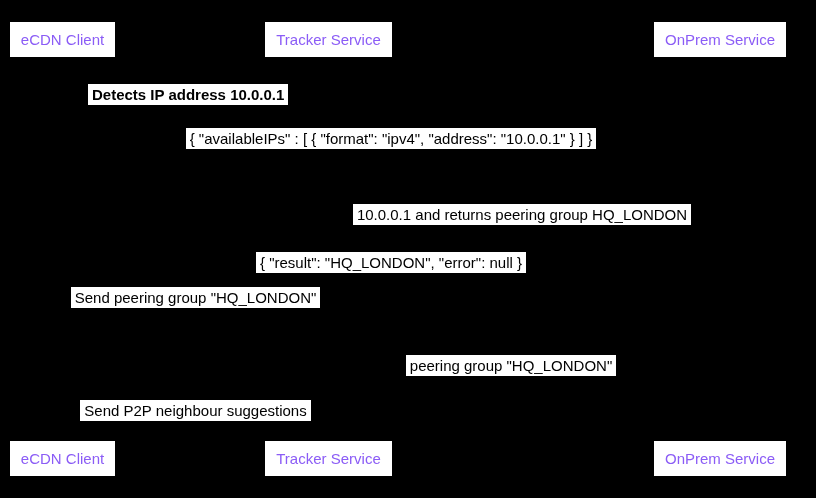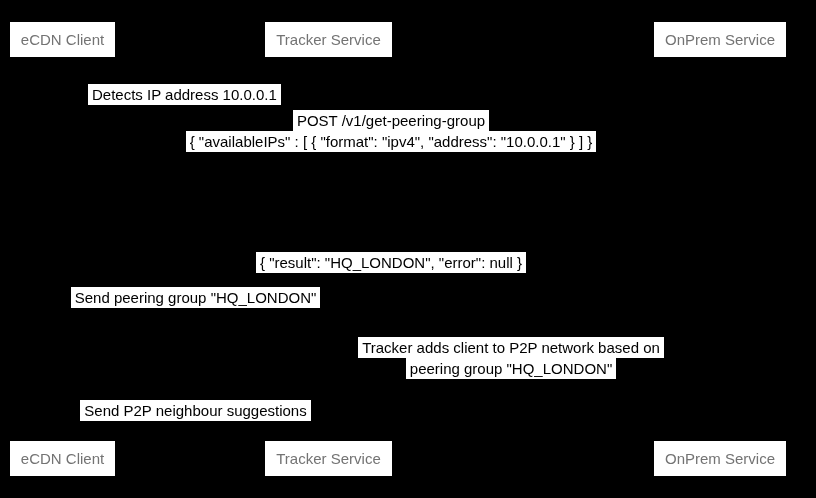--- a/index.html
+++ b/index.html
@@ -13,42 +13,42 @@
     width: 816px;
     height: 498px;
     background: #000000;
     overflow: hidden;
   }
   .actor {
     position: absolute;
     height: 35px;
     line-height: 35px;
     background: #ffffff;
-    color: #737373;
+    color: #8b5cf6;
     text-align: center;
     font-size: 15px;
     box-sizing: border-box;
   }
   .lifeline {
     position: absolute;
     top: 57px;
     height: 384px;
     width: 1px;
     background: #000000; 
   }
   .arrow {
     position: absolute;
     height: 1px;
     background: #000000; 
   }
   .msg {
     position: absolute;
     text-align: center;
   }
-  .msg.left-align { text-align: left; }
+  .msg.left-align { text-align: left; font-weight: bold; }
   .line {
     display: inline-block;
     background: #ffffff;
     color: #000000;
     font-size: 15px;
     line-height: 21px;
     padding: 0 4px;
     white-space: nowrap;
   }
 </style>
@@ -68,38 +68,39 @@
 
   <div class="actor" style="left:10px;top:22px;width:105px">eCDN Client</div>
   <div class="actor" style="left:265px;top:22px;width:127px">Tracker Service</div>
   <div class="actor" style="left:654px;top:22px;width:132px">OnPrem Service</div>
 
   <div class="msg left-align" style="left:88px;top:84px;width:400px">
     <span class="line">Detects IP address 10.0.0.1</span>
   </div>
 
   <div class="msg" style="left:62px;top:110px;width:658px">
-    <span class="line">POST /v1/get-peering-group</span><br>
+    <br>
     <span class="line">{ "availableIPs" : [ { "format": "ipv4", "address": "10.0.0.1" } ] }</span>
   </div>
 
   <div class="msg" style="left:328px;top:186px;width:388px">
     <br>
+    <span class="line">10.0.0.1 and returns peering group HQ_LONDON</span>
   </div>
 
   <div class="msg" style="left:62px;top:252px;width:658px">
     <span class="line">{ "result": "HQ_LONDON", "error": null }</span>
   </div>
 
   <div class="msg" style="left:62px;top:287px;width:267px">
     <span class="line">Send peering group "HQ_LONDON"</span>
   </div>
 
   <div class="msg" style="left:352px;top:337px;width:318px">
-    <span class="line">Tracker adds client to P2P network based on</span><br>
+    <br>
     <span class="line">peering group "HQ_LONDON"</span>
   </div>
 
   <div class="msg" style="left:62px;top:400px;width:267px">
     <span class="line">Send P2P neighbour suggestions</span>
   </div>
 
   <div class="actor" style="left:10px;top:441px;width:105px">eCDN Client</div>
   <div class="actor" style="left:265px;top:441px;width:127px">Tracker Service</div>
   <div class="actor" style="left:654px;top:441px;width:132px">OnPrem Service</div>

